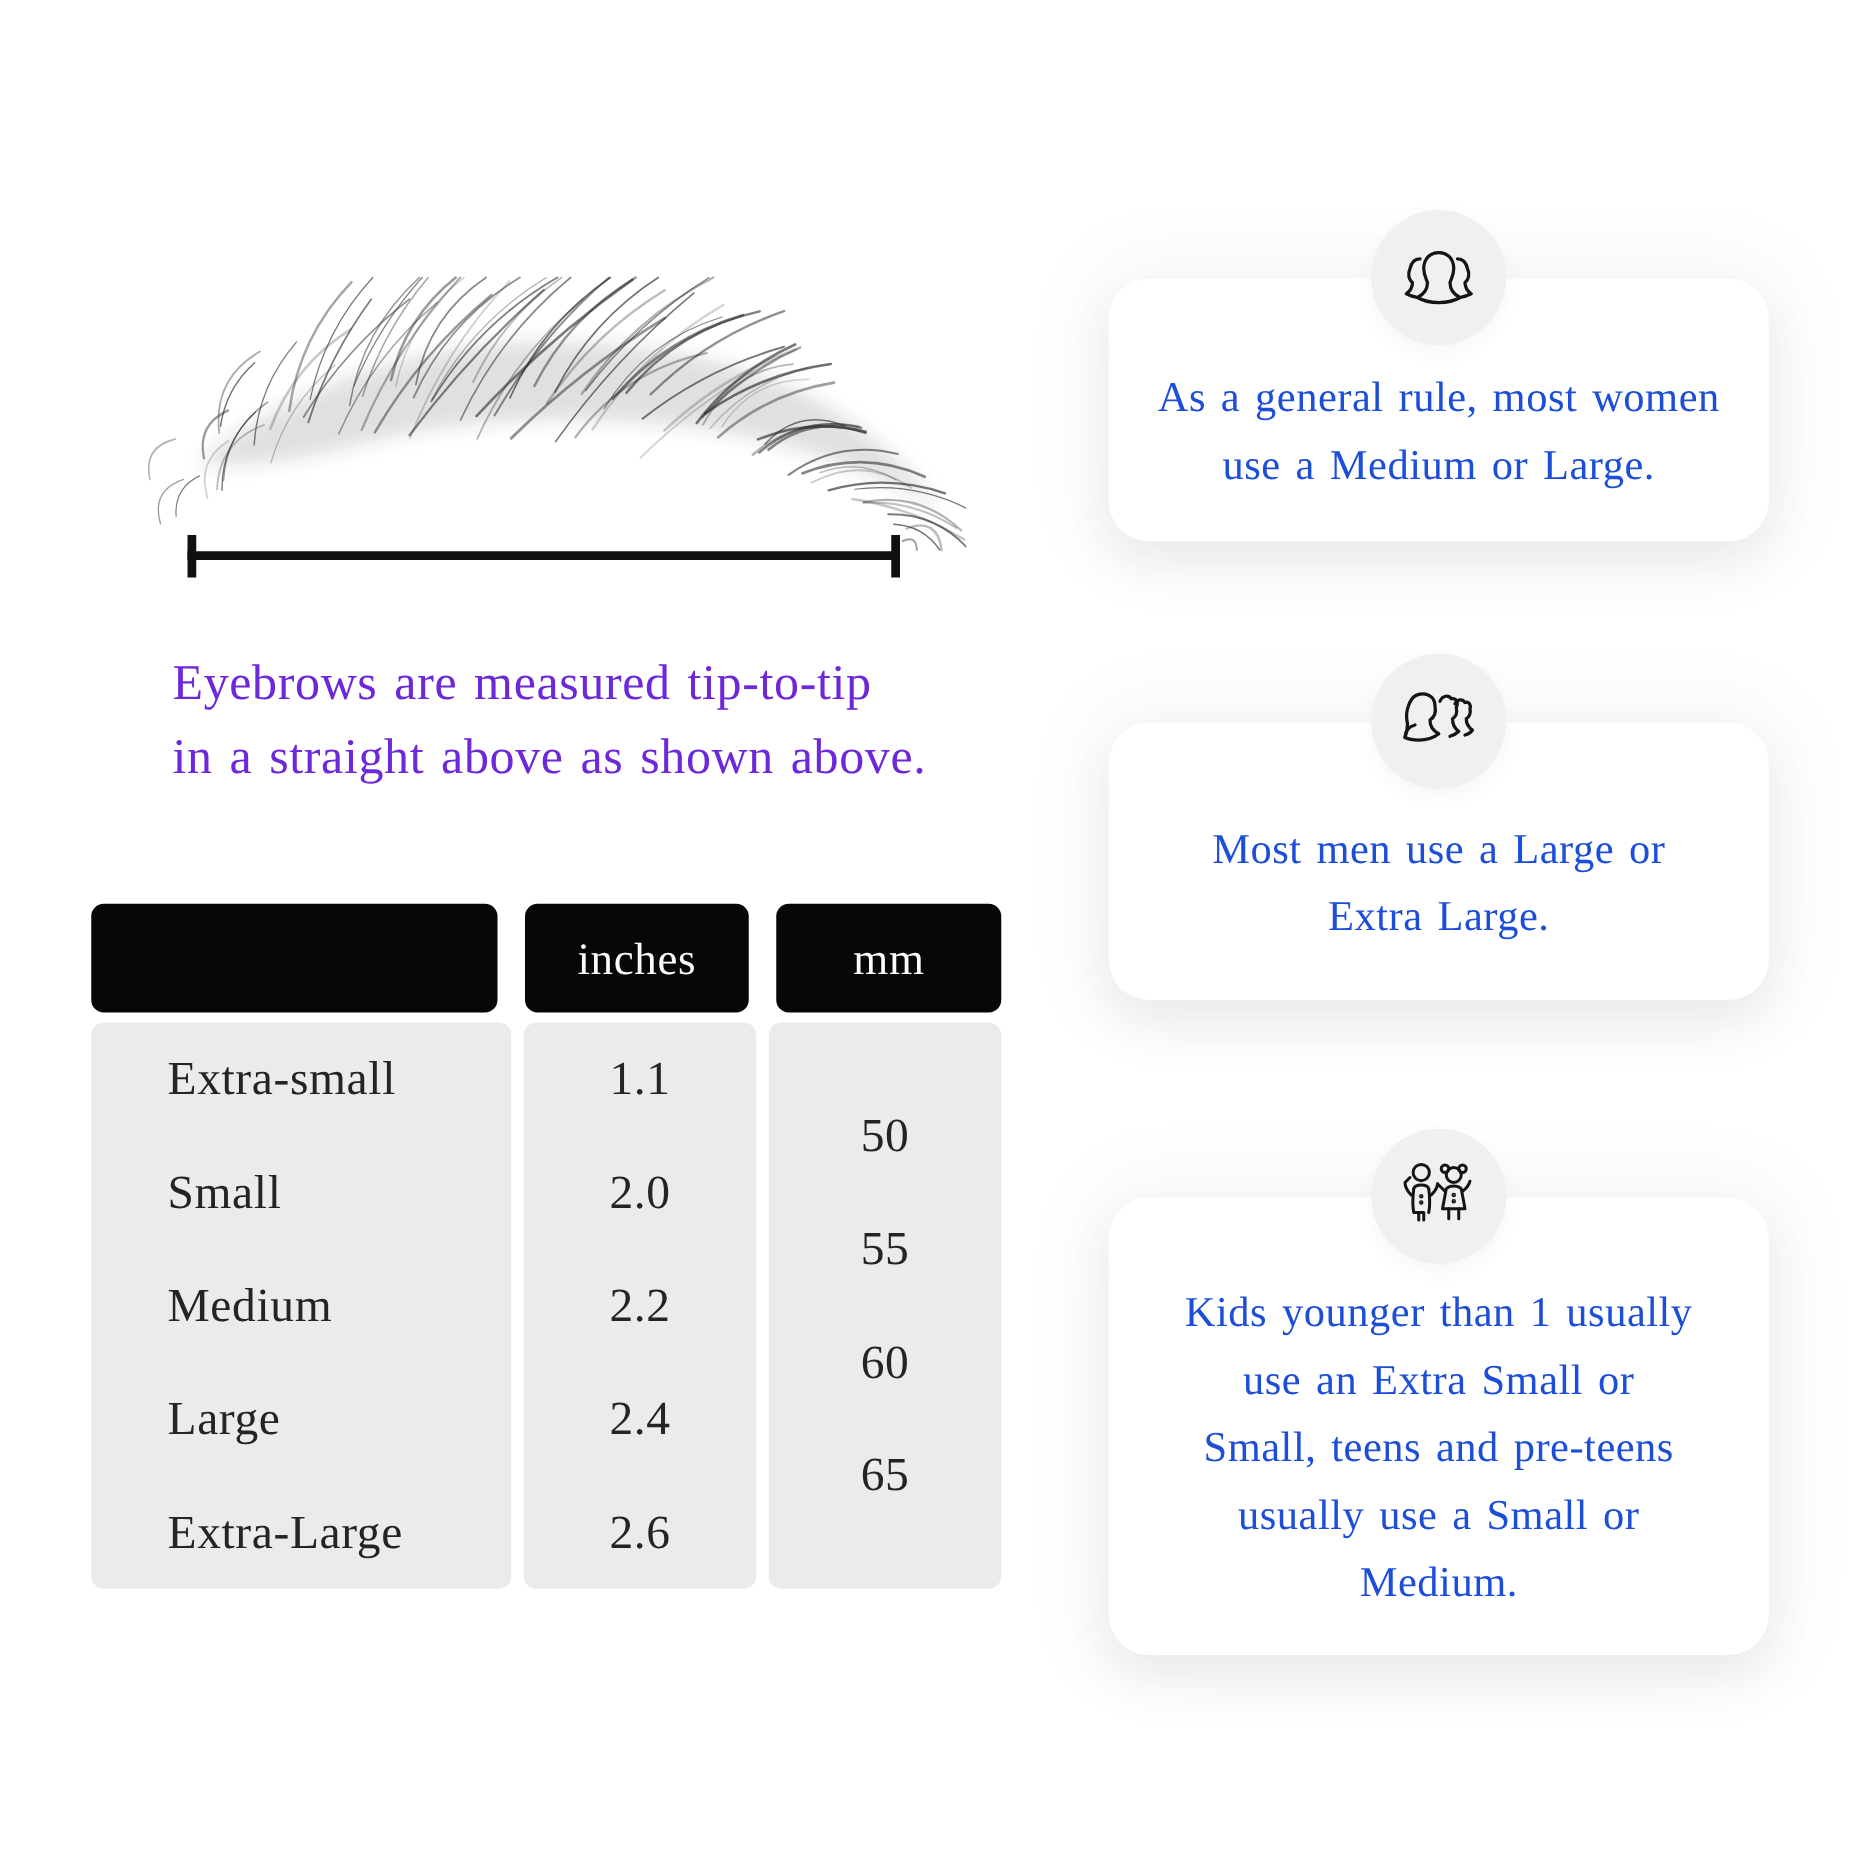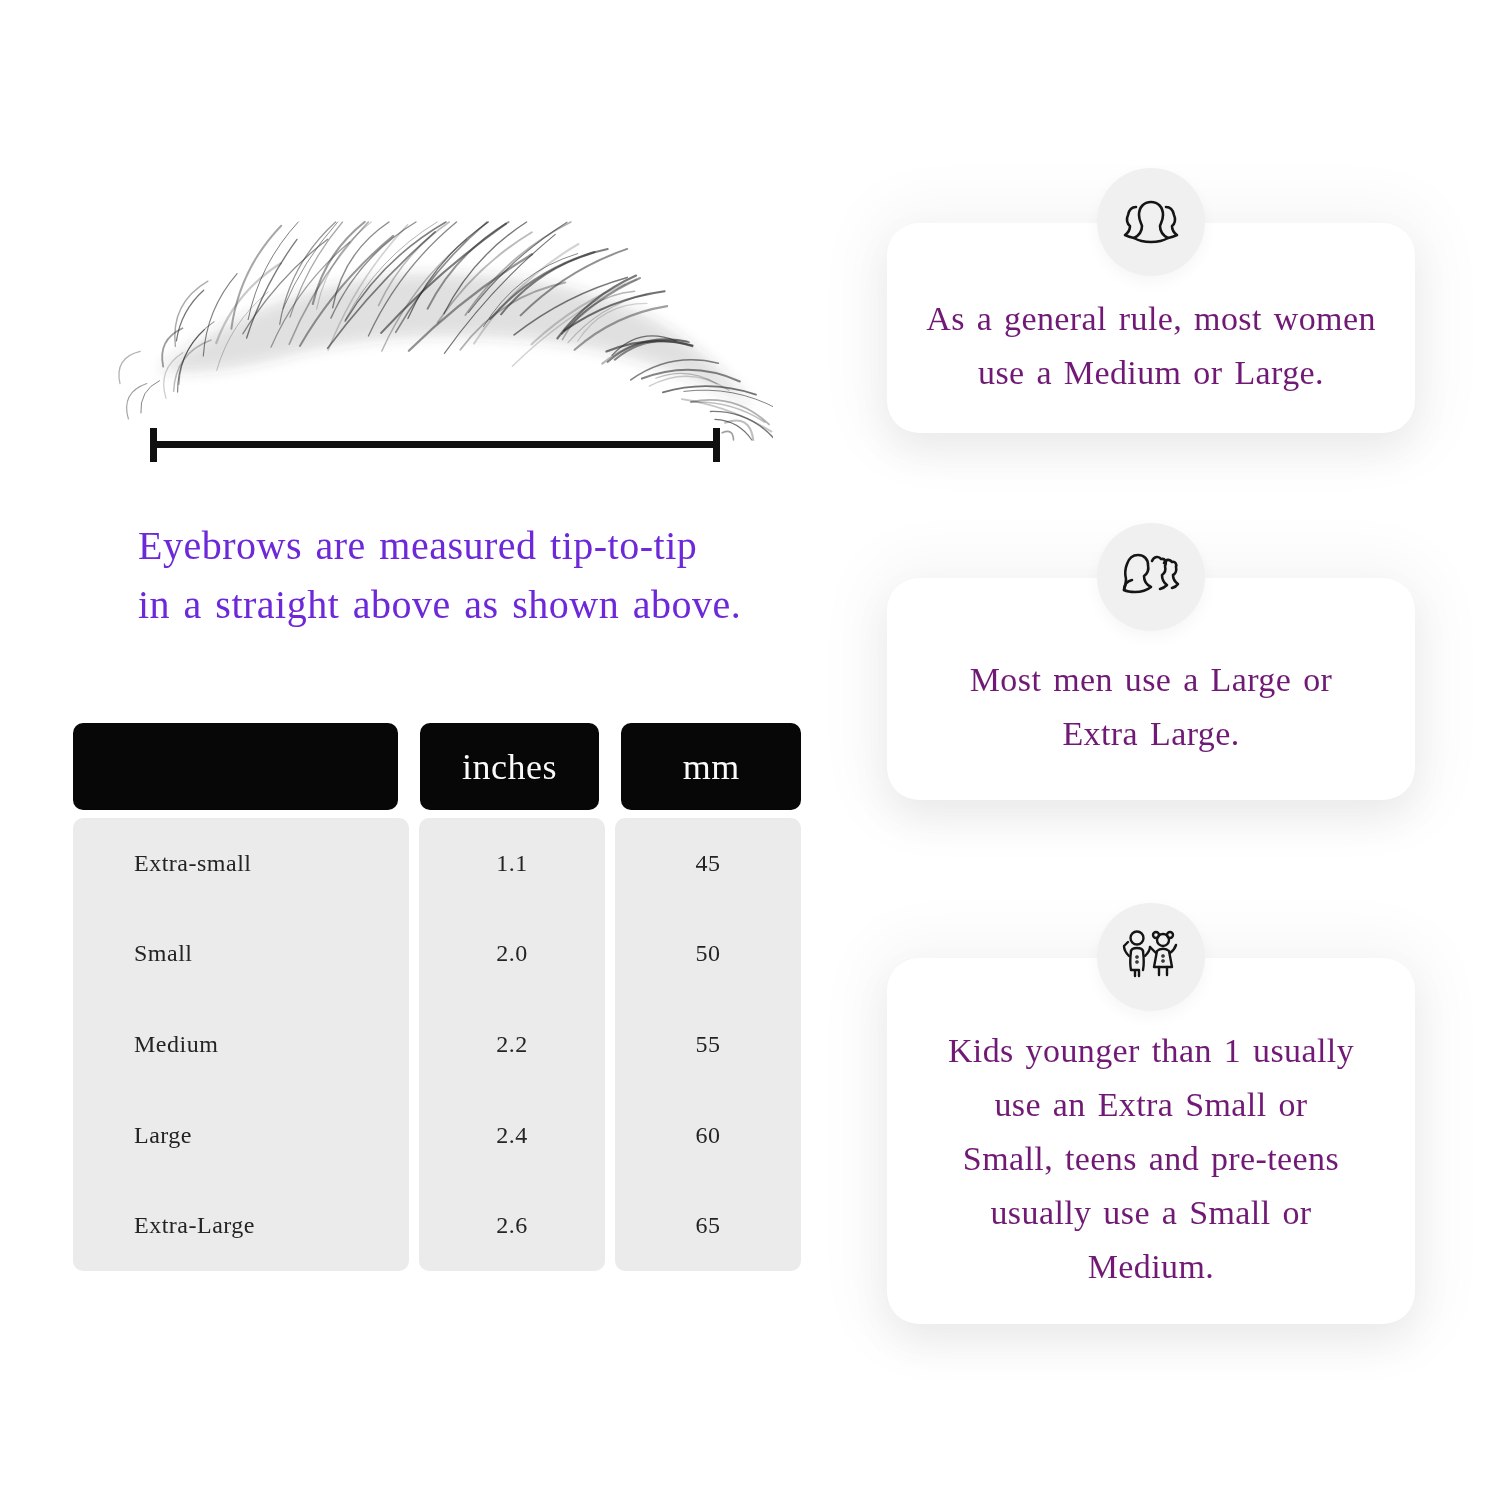--- a/index.html
+++ b/index.html
@@ -26,42 +26,42 @@
     display:flex;align-items:center;justify-content:center;
     font-size:36px;letter-spacing:.5px;
   }
   .t-body{display:flex;gap:10px;margin-top:8px;}
   .tcol{background:#ebebeb;border-radius:10px;height:453px;display:flex;flex-direction:column;justify-content:center;}
   .c0{width:336px;}
   .c1{width:186px;}
   .c2{width:186px;}
   .tcell{
     height:90.6px;display:flex;align-items:center;justify-content:center;
-    font-size:24px;color:#242424;letter-spacing:.5px;
+    font-size:38px;color:#242424;letter-spacing:.5px;
   }
   .tcell.lbl{justify-content:flex-start;padding-left:61px;box-sizing:border-box;}
   
   .card{
     position:absolute;left:887px;width:528px;background:#ffffff;border-radius:32px;
     box-shadow:0 18px 40px rgba(0,0,0,.06),0 0 60px 22px rgba(0,0,0,.035);
     display:flex;flex-direction:column;align-items:center;justify-content:center;
     box-sizing:border-box;padding:58px 30px 22px 30px;
   }
   .card1{top:223px;height:210px;}
   .card2{top:578px;height:222px;}
   .card3{top:958px;height:366px;}
   .badge{
     position:absolute;top:-55px;left:50%;transform:translateX(-50%);
     width:108px;height:108px;border-radius:50%;background:#f0f0f0;
     display:flex;align-items:center;justify-content:center;
     box-shadow:0 6px 16px rgba(0,0,0,.04);
   }
   .badge svg{width:62px;height:56px;}
   .card-text{
-    text-align:center;font-size:34px;line-height:54px;color:#701a75;
+    text-align:center;font-size:34px;line-height:54px;color:#1d4ed8;
     letter-spacing:.4px;word-spacing:3px;
   }
   .card1 .card-text{max-width:478px;}
   .card2 .card-text{max-width:420px;}
   .card3 .card-text{max-width:408px;}
 </style>
 </head>
 <body>
 
 <div class="canvas">
@@ -180,21 +180,20 @@
           <div class="tcell lbl">Extra-Large</div>
         </div>
         <div class="tcol c1">
           <div class="tcell">1.1</div>
           <div class="tcell">2.0</div>
           <div class="tcell">2.2</div>
           <div class="tcell">2.4</div>
           <div class="tcell">2.6</div>
         </div>
         <div class="tcol c2">
-          <div class="tcell">45</div>
           <div class="tcell">50</div>
           <div class="tcell">55</div>
           <div class="tcell">60</div>
           <div class="tcell">65</div>
         </div>
       </div>
   </div>
 
   <div class="card card1">
     <div class="badge">

